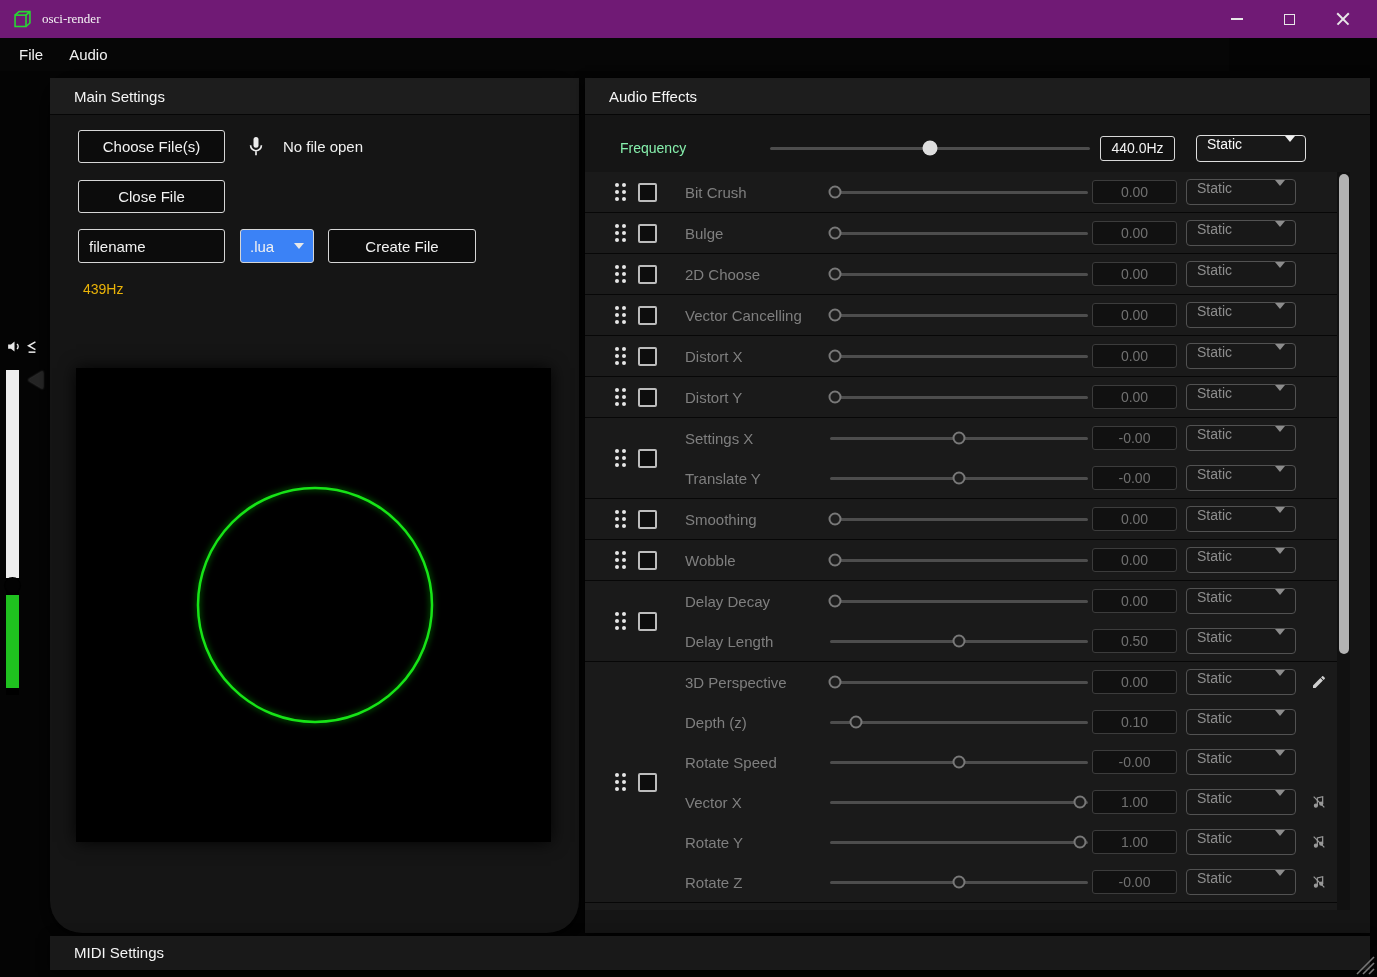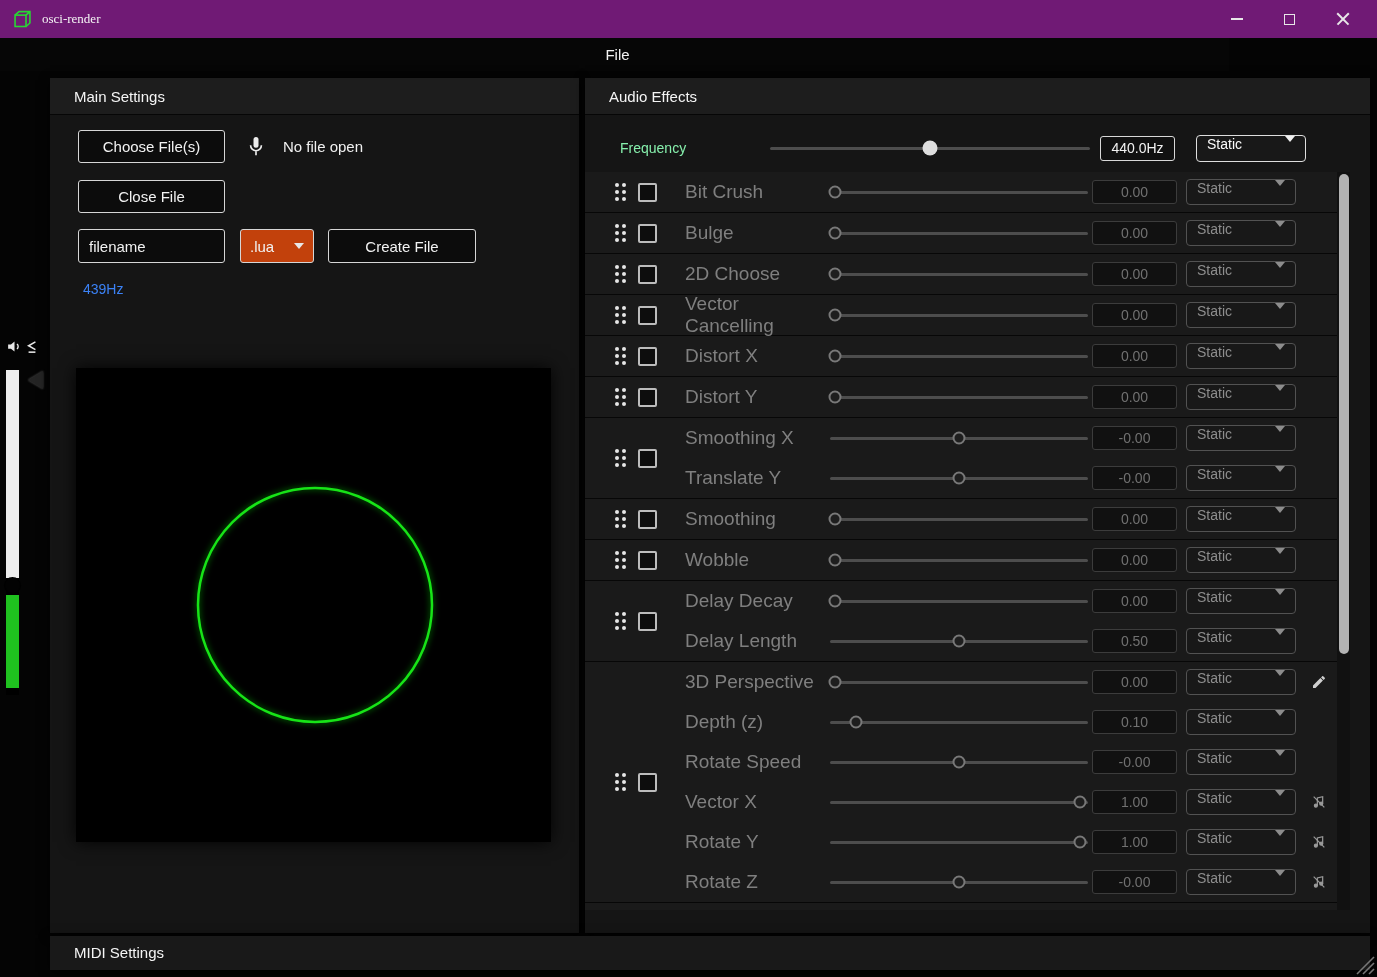--- a/index.html
+++ b/index.html
@@ -18,42 +18,42 @@
   .win-controls { position:absolute; right:8px; top:0; height:38px; display:flex; }
   .win-btn { width:53px; height:38px; display:flex; align-items:center; justify-content:center; cursor:default; }
   .icon-min { width:12px; height:2px; background:#e8e8e8; }
   .icon-max { width:11px; height:11px; border:1.5px solid #e8e8e8; }
   .icon-close { position:relative; width:14px; height:14px; }
   .icon-close::before,.icon-close::after { content:""; position:absolute; left:-1px; top:6px; width:16px; height:1.6px; background:#e8e8e8; }
   .icon-close::before { transform:rotate(45deg); }
   .icon-close::after { transform:rotate(-45deg); }
 
   
-  .menubar { position:absolute; left:0; top:38px; width:1229px; height:33px; background:#060606; display:flex; align-items:center; padding-left:6px;flex-direction:column; }
+  .menubar { position:absolute; left:0; top:38px; width:1229px; height:33px; background:#060606; display:flex; align-items:center; padding-left:6px; }
   .menu-item { padding:0 13px; height:33px; line-height:33px; font-size:15px; color:#f2f2f2; }
 
   
   .panel { position:absolute; background:#151515; box-shadow:0 2px 10px rgba(0,0,0,.85); }
   .panel-header { height:37px; background:#1d1d1d; border-bottom:1px solid #060606; line-height:37px; padding-left:24px; font-size:15px; color:#f5f5f5; }
-  .main-panel   { left:50px;  top:78px; width:529px;  height:855px; }
+  .main-panel   { left:50px;  top:78px; width:529px;  height:855px;border-radius:32px; }
   .fx-panel     { left:585px; top:78px; width:785px;  height:855px; }
   .midi-panel   { left:50px;  top:936px; width:1320px; height:34px; background:#191919; }
   .midi-panel .panel-header { height:34px; line-height:34px; background:#191919; border-bottom:none; }
 
   
   .btn { position:absolute; background:#0c0c0c; border:1px solid #d6d6d6; border-radius:3px; color:#f2f2f2; font-size:15px; display:flex; align-items:center; justify-content:center; cursor:default; }
   .choose-btn { left:28px; top:52px;  width:147px; height:33px; }
   .close-btn  { left:28px; top:102px; width:147px; height:33px; }
   .create-btn { left:278px; top:151px; width:148px; height:34px; }
   .mic-slot { position:absolute; left:194px; top:54px; width:24px; height:30px; display:flex; align-items:center; justify-content:center; }
   .file-status { position:absolute; left:233px; top:52px; height:33px; line-height:33px; font-size:15px; color:#f0f0f0; }
   .filename-input { position:absolute; left:28px; top:151px; width:147px; height:34px; background:#0c0c0c; border:1px solid #d6d6d6; border-radius:3px; color:#f2f2f2; font-size:15px; padding:0 10px; font-family:inherit; outline:none; }
-  .ext-dd { position:absolute; left:190px; top:151px; width:74px; height:34px; background:#c2410c; border:1px solid #d6d6d6; border-radius:3px; display:flex; align-items:center; justify-content:space-between; padding:0 9px; font-size:15px; color:#f2f2f2; }
+  .ext-dd { position:absolute; left:190px; top:151px; width:74px; height:34px; background:#3b82f6; border:1px solid #d6d6d6; border-radius:3px; display:flex; align-items:center; justify-content:space-between; padding:0 9px; font-size:15px; color:#f2f2f2; }
   .tri-down { width:0; height:0; border-left:5px solid transparent; border-right:5px solid transparent; border-top:6px solid #e8e8e8; }
-  .hz-readout { position:absolute; left:33px; top:203px; font-size:14px; color:#3b82f6; }
+  .hz-readout { position:absolute; left:33px; top:203px; font-size:14px; color:#eab308; }
   .preview { position:absolute; left:26px; top:290px; width:475px; height:474px; background:#000; box-shadow:0 0 16px rgba(0,0,0,.9); }
 
   
   .freq-row { position:absolute; left:0; top:50px; width:753px; height:40px; display:flex; align-items:center; }
   .freq-label { position:absolute; left:35px; font-size:14px; color:#86efac; }
   .slider { position:relative; height:100%; }
   .slider-track { position:absolute; left:0; right:0; top:50%; height:3px; margin-top:-1.5px; background:#4d4d4d; border-radius:2px; }
   .slider-thumb { position:absolute; top:50%; width:13px; height:13px; border-radius:50%; background:#1e1e1e; border:2px solid #787878; transform:translate(-50%,-50%); }
   .freq-slider { position:absolute; left:185px; width:320px; height:40px; }
   .freq-slider .slider-thumb { width:15px; height:15px; background:#dedede; border:none; }
@@ -65,21 +65,21 @@
   .freq-mode .tri-down { border-top-color:#f0f0f0; }
 
   .effects-list { position:absolute; left:0; top:94px; width:753px; height:738px; overflow:hidden; }
   .effect-group { display:flex; background:#1a1a1a; border-bottom:1px solid #070707; }
   .group-left { width:100px; display:flex; align-items:center; padding-left:30px; gap:12px; flex-shrink:0; }
   .drag-handle { display:grid; grid-template-columns:repeat(2,4px); grid-auto-rows:4px; gap:3px; }
   .drag-handle i { background:#e6e6e6; border-radius:50%; display:block; }
   .checkbox { width:19px; height:19px; background:#0d0d0d; border:2px solid #bcbcbc; border-radius:2px; }
   .group-rows { flex:1; display:flex; flex-direction:column; }
   .effect-row { height:40px; display:flex; align-items:center; }
-  .effect-label { width:145px; font-size:19px; color:#7f7f7f; flex-shrink:0; }
+  .effect-label { width:145px; font-size:15px; color:#7f7f7f; flex-shrink:0; }
   .row-slider { width:258px; height:40px; flex-shrink:0; }
   .row-value { margin-left:4px; flex-shrink:0; }
   .row-mode { margin-left:9px; flex-shrink:0; }
   .row-icon { width:18px; height:18px; margin-left:14px; display:flex; align-items:center; justify-content:center; flex-shrink:0; }
 
   .fx-scrollbar { position:absolute; left:752px; top:94px; width:13px; height:738px; background:#111; }
   .fx-scroll-thumb { position:absolute; left:1.5px; top:2px; width:10px; height:480px; background:#b3b3b3; border-radius:5px; }
 
   
   .volume-widget { position:absolute; left:4px; top:338px; width:46px; height:362px; }
@@ -368,21 +368,21 @@
             <i></i>
             <i></i>
             <i></i>
             <i></i>
             <i></i>
           </span>
       <span class="checkbox"></span>
     </div>
     <div class="group-rows">
           <div class="effect-row">
-    <span class="effect-label">Smoothing X</span>
+    <span class="effect-label">Settings X</span>
     <div class="slider row-slider">
       <span class="slider-track"></span>
       <span class="slider-thumb" style="left: 50%;"></span>
     </div>
     <div class="value-box row-value">-0.00</div>
     <div class="mode-dd row-mode">
       <span class="mode-label">Static</span>
       <span class="tri-down"></span>
     </div>
     <span class="row-icon"></span>

